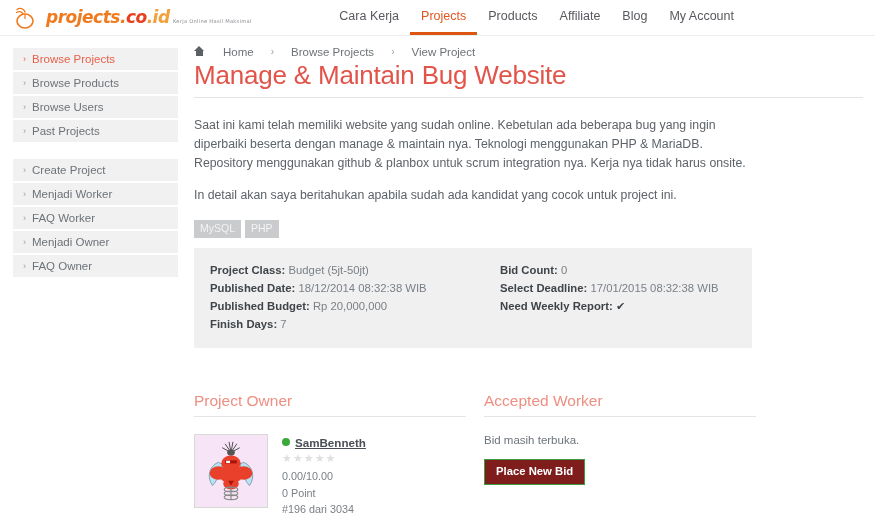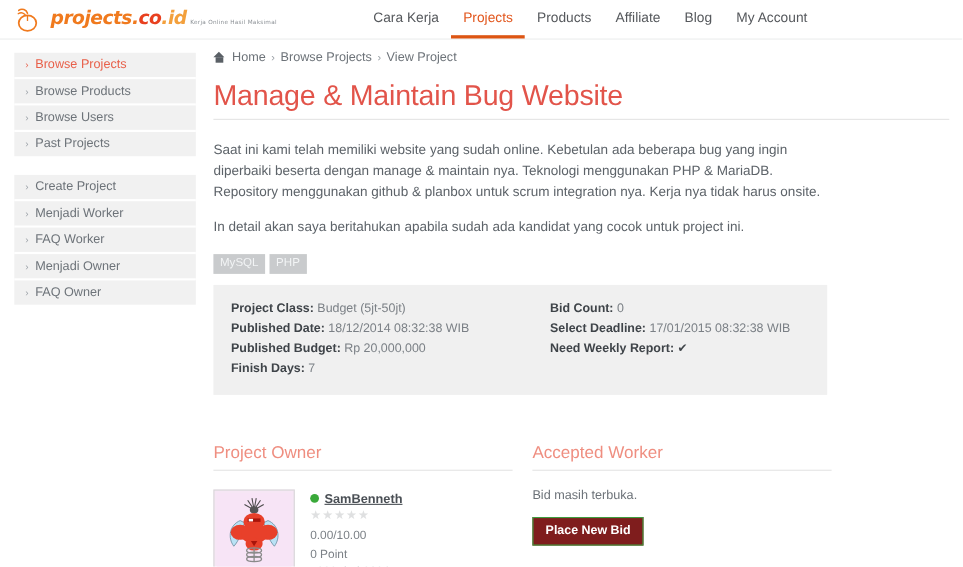--- a/index.html
+++ b/index.html
@@ -122,23 +122,22 @@
     padding-left: 16px;
     padding-right: 12px;
     min-width: 0;
   }
 
   
   .breadcrumb {
     font-size: 11.5px;
     color: #6d7379;
     display: flex;
-    align-items: center;
-    gap: 5px;
-    margin-bottom: 14px;
+    gap: 17px;
+    margin-bottom: 3px;
   }
   .breadcrumb .crumb { cursor: pointer; color: #6d7379; text-decoration: none; }
   .breadcrumb .sep { color: #9aa0a6; font-size: 10px; }
   .home-icon {
     display: inline-block;
     width: 11px; height: 10px;
     position: relative;
     margin-right: 1px;
   }
   .home-icon::before {

